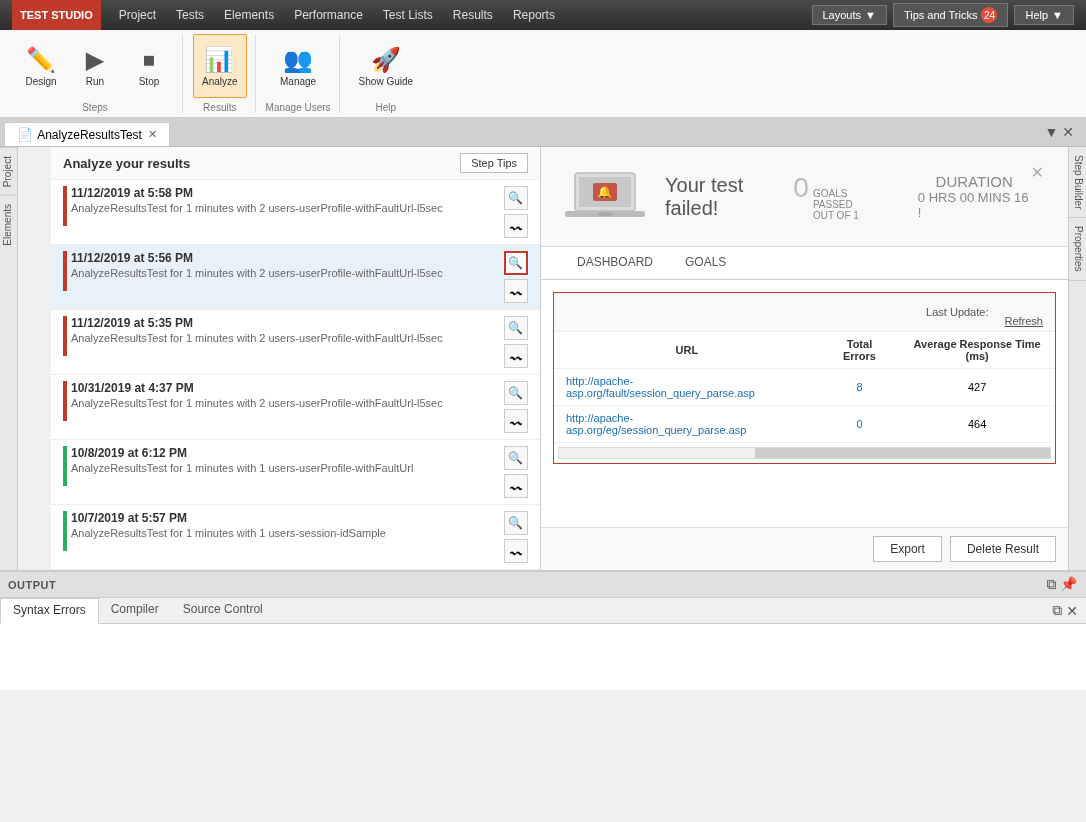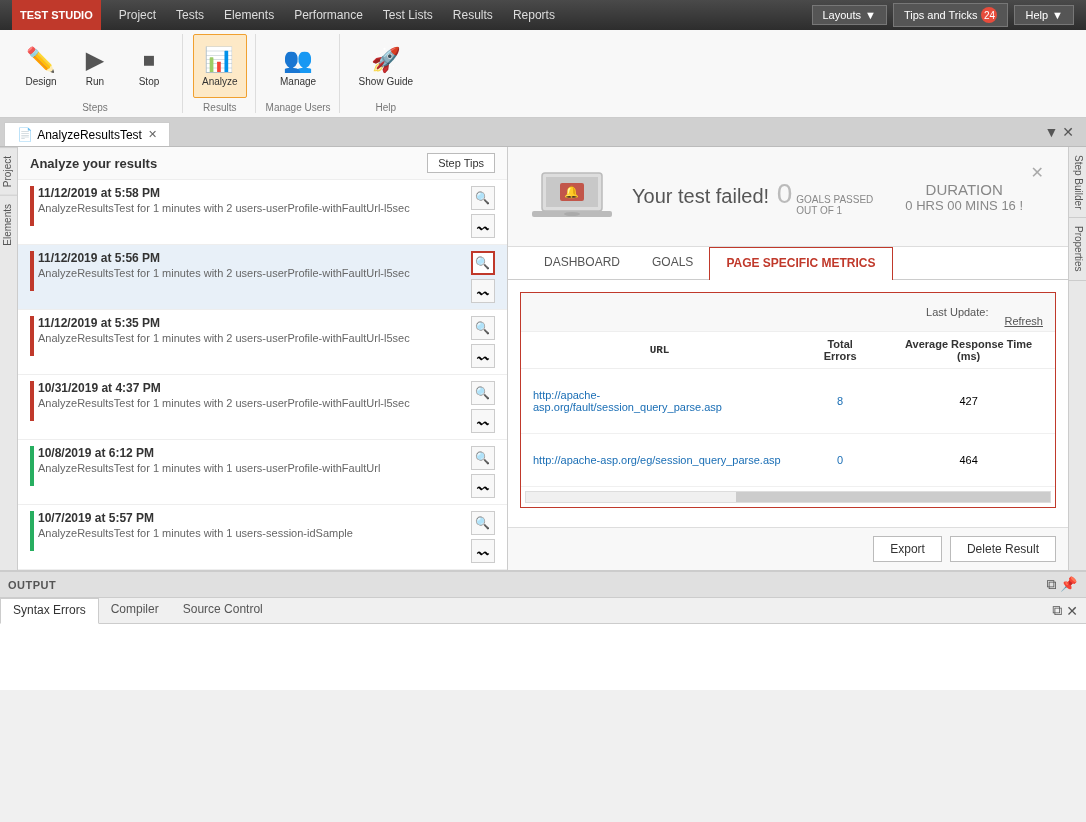--- a/index.html
+++ b/index.html
@@ -71,21 +71,21 @@
     }
 
     
     .content-area {
       display: flex; flex: 1; overflow: hidden;
     }
 
     
     .test-list-panel {
       width: 490px; border-right: 1px solid #ccc; background: white;
-      overflow-y: auto; display: flex; flex-direction: column;
+      overflow-y: auto; display: flex; flex-direction: column; margin-left: 33px;
     }
     .tab-item {
       display: flex; align-items: center; padding: 4px 12px; background: #f5f5f5;
       border: 1px solid #ccc; border-bottom: none; cursor: pointer; font-size: 12px;
       margin-right: 2px; margin-top: 4px;
     }
     .tab-item.active { background: white; }
     .tab-close { margin-left: 6px; cursor: pointer; color: #666; font-size: 11px; }
     .tab-icon { color: #e67e22; margin-right: 4px; font-size: 13px; }
 
@@ -147,23 +147,23 @@
     }
     .metrics-box-header span { font-size: 11px; color: #555; }
     .refresh-btn {
       font-size: 11px; color: #1a6eb5; cursor: pointer; text-decoration: underline; margin-top: 18px;
     }
     .metrics-table { width: 100%; border-collapse: collapse; }
     .metrics-table th {
       text-align: center; padding: 6px 12px; font-size: 11px; color: #333;
       border-bottom: 1px solid #eee; font-weight: 600;
     }
-    .metrics-table th.url-col { text-align: center; font-family: Liberation Mono, monospace; }
+    .metrics-table th.url-col { text-align: center; }
     .metrics-table td {
-      padding: 20px 12px; font-size: 11px; border-bottom: 1px solid #f0f0f0;
+      padding: 6px 12px; font-size: 11px; border-bottom: 1px solid #f0f0f0;
     }
     .metrics-table td.url-cell { color: #1a6eb5; font-size: 11px; }
     .metrics-table td.num-cell { text-align: center; }
     .metrics-table td.num-cell.errors { color: #1a6eb5; }
     .metrics-table td.num-cell.zero { color: #1a6eb5; }
     .scrollbar-track {
       height: 12px; background: #f0f0f0; margin: 4px;
       border: 1px solid #ddd; position: relative;
     }
     .scrollbar-thumb {
@@ -435,21 +435,20 @@
                 <span style="font-size:13px; color:#888;">0 HRS  00 MINS  16 !</span>
               </div>
             </div>
           </div>
           <div style="cursor:pointer; color:#aaa; font-size:16px; align-self:flex-start;">✕</div>
         </div>
 
         <div class="metrics-tabs">
           <div class="metrics-tab">DASHBOARD</div>
           <div class="metrics-tab">GOALS</div>
-          <div class="metrics-tab active">PAGE SPECIFIC METRICS</div>
         </div>
 
         <div class="metrics-content">
           <div class="metrics-box">
             <div class="metrics-box-header">
               <span>Last Update:</span>
               <span class="refresh-btn">Refresh</span>
             </div>
             <table class="metrics-table">
               <thead>

